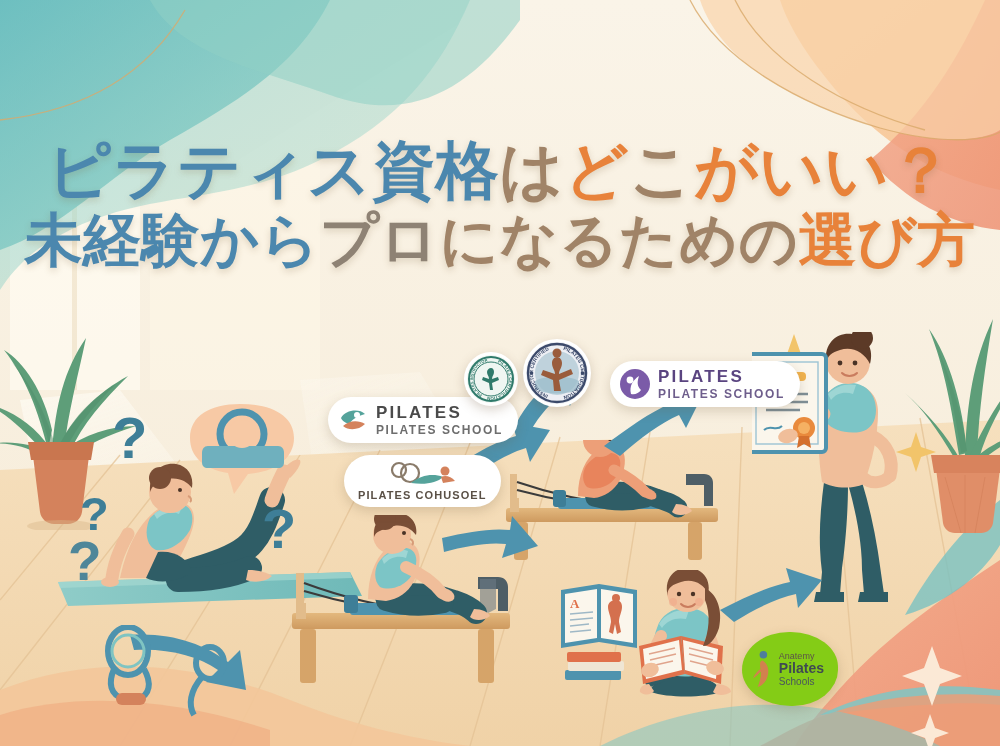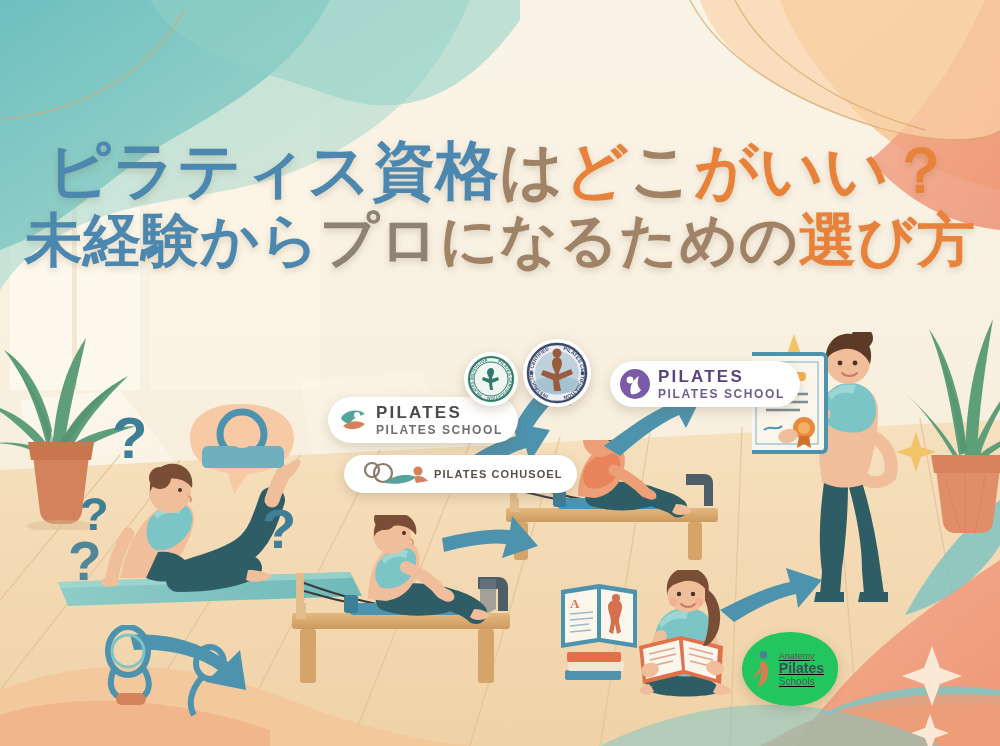--- a/index.html
+++ b/index.html
@@ -42,23 +42,23 @@
   .pill .t1{font-size:17px;font-weight:700;letter-spacing:2.2px;color:#4A4A4A;}
   .pill .t2{font-size:12px;font-weight:600;letter-spacing:1.6px;color:#6E6E6E;margin-top:3px;}
   .pill .t1s{font-size:11px;font-weight:600;letter-spacing:1.1px;color:#5A5046;}
 
   .seal{
     position:absolute;border-radius:50%;background:#FFFFFF;
     box-shadow:0 4px 11px rgba(110,85,55,.25);z-index:30;
     display:flex;align-items:center;justify-content:center;
   }
   .blob-badge{
-    position:absolute;background:#22c55e;border-radius:50% 50% 48% 52%/52% 48% 50% 50%;
+    position:absolute;background:#84cc16;border-radius:50% 50% 48% 52%/52% 48% 50% 50%;
     box-shadow:0 4px 12px rgba(110,85,55,.22);z-index:30;
-    display:flex;align-items:center;gap:6px;padding:10px 14px 10px 10px;text-decoration:underline;
+    display:flex;align-items:center;gap:6px;padding:10px 14px 10px 10px;
   }
   .ab-txt{display:flex;flex-direction:column;line-height:1.12;}
   .ab-1{font-size:9px;color:#5C5349;}
   .ab-2{font-size:14px;font-weight:700;color:#3F4A52;}
   .ab-3{font-size:10px;color:#4A555E;}
 </style>
 </head>
 <body>
 
 <div id="banner">
@@ -447,21 +447,21 @@
       <path d="M4 14 C8 6 22 4 28 10 C22 12 16 14 12 20 C9 19 5 17 4 14 Z" fill="#55A39B"></path>
       <path d="M6 22 C12 16 22 16 28 20 C22 26 12 27 6 22 Z" fill="#D4825C"></path>
       <circle cx="20" cy="11" r="3" fill="#FFFFFF"></circle>
     </svg>
     <span class="txt">
       <span class="t1">PILATES</span>
       <span class="t2">PILATES SCHOOL</span>
     </span>
   </div>
 
-  <div class="pill" style="left:344px;top:455px;flex-direction:row;gap:2px;padding:6px 14px;">
+  <div class="pill" style="left:344px;top:455px;flex-direction:column;gap:2px;padding:6px 14px;">
     <svg width="74" height="26" viewBox="0 0 74 26">
       <circle cx="14" cy="9" r="7" fill="none" stroke="#8A7B6A" stroke-width="2.2"></circle>
       <circle cx="25" cy="12" r="9" fill="none" stroke="#8A7B6A" stroke-width="2.2"></circle>
       <path d="M26 22 C36 14 48 12 58 16 C52 22 40 24 26 22 Z" fill="#55A39B"></path>
       <circle cx="60" cy="10" r="4.5" fill="#D4825C"></circle>
       <path d="M56 16 C60 14 66 15 70 20 L58 22 Z" fill="#D4825C"></path>
     </svg>
     <span class="t1s">PILATES COHUSOEL</span>
   </div>
 

